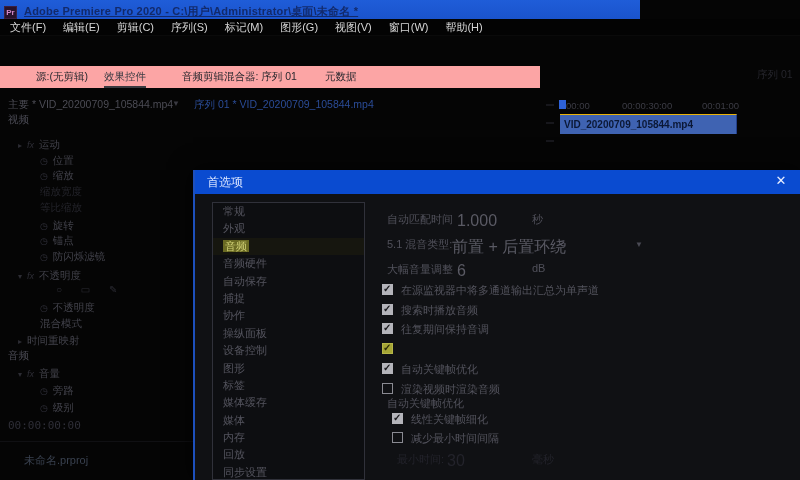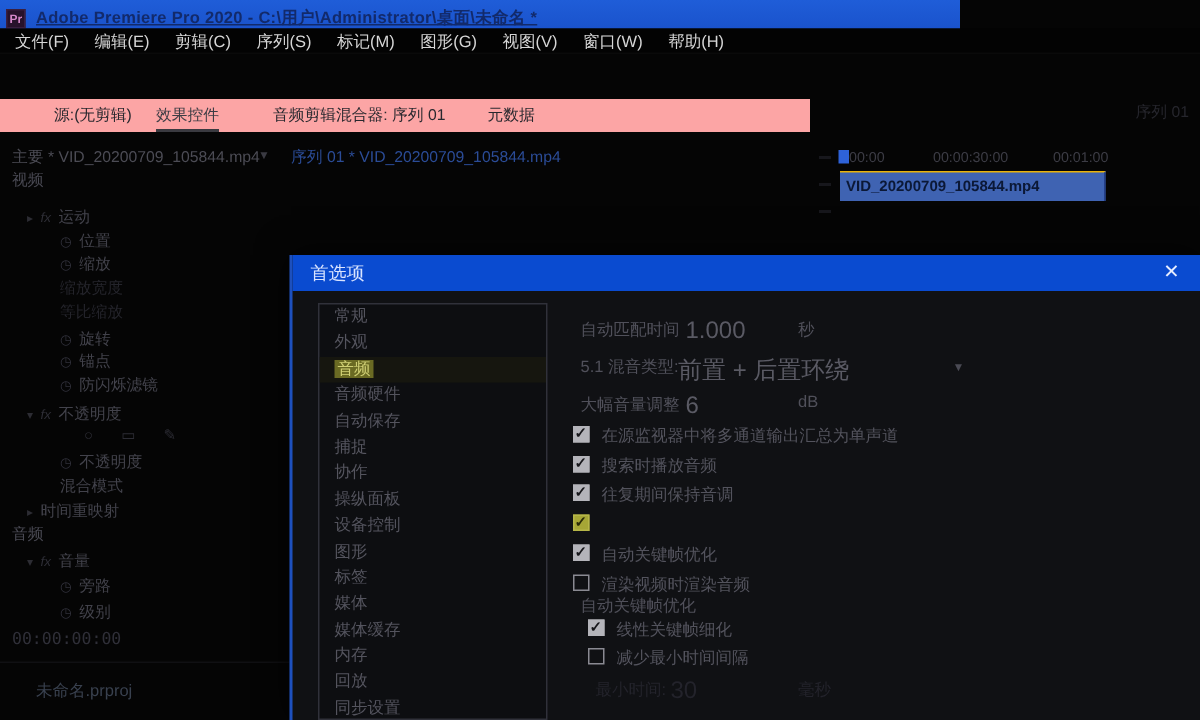--- a/index.html
+++ b/index.html
@@ -167,22 +167,22 @@
       <div class="side-item">外观</div>
       <div class="side-item selected"><span class="hl">音频</span></div>
       <div class="side-item">音频硬件</div>
       <div class="side-item">自动保存</div>
       <div class="side-item">捕捉</div>
       <div class="side-item">协作</div>
       <div class="side-item">操纵面板</div>
       <div class="side-item">设备控制</div>
       <div class="side-item">图形</div>
       <div class="side-item">标签</div>
+      <div class="side-item">媒体缓存</div>
       <div class="side-item">媒体</div>
-      <div class="side-item">媒体缓存</div>
       <div class="side-item">内存</div>
       <div class="side-item">回放</div>
       <div class="side-item">同步设置</div>
     </div>
 
     <span class="dlg-label" style="left:192px; top:42px">自动匹配时间</span>
     <span class="dlg-value" style="left:262px; top:42px">1.000</span>
     <span class="dlg-label" style="left:337px; top:42px">秒</span>
 
     <span class="dlg-label" style="left:192px; top:67px">5.1 混音类型:</span>

